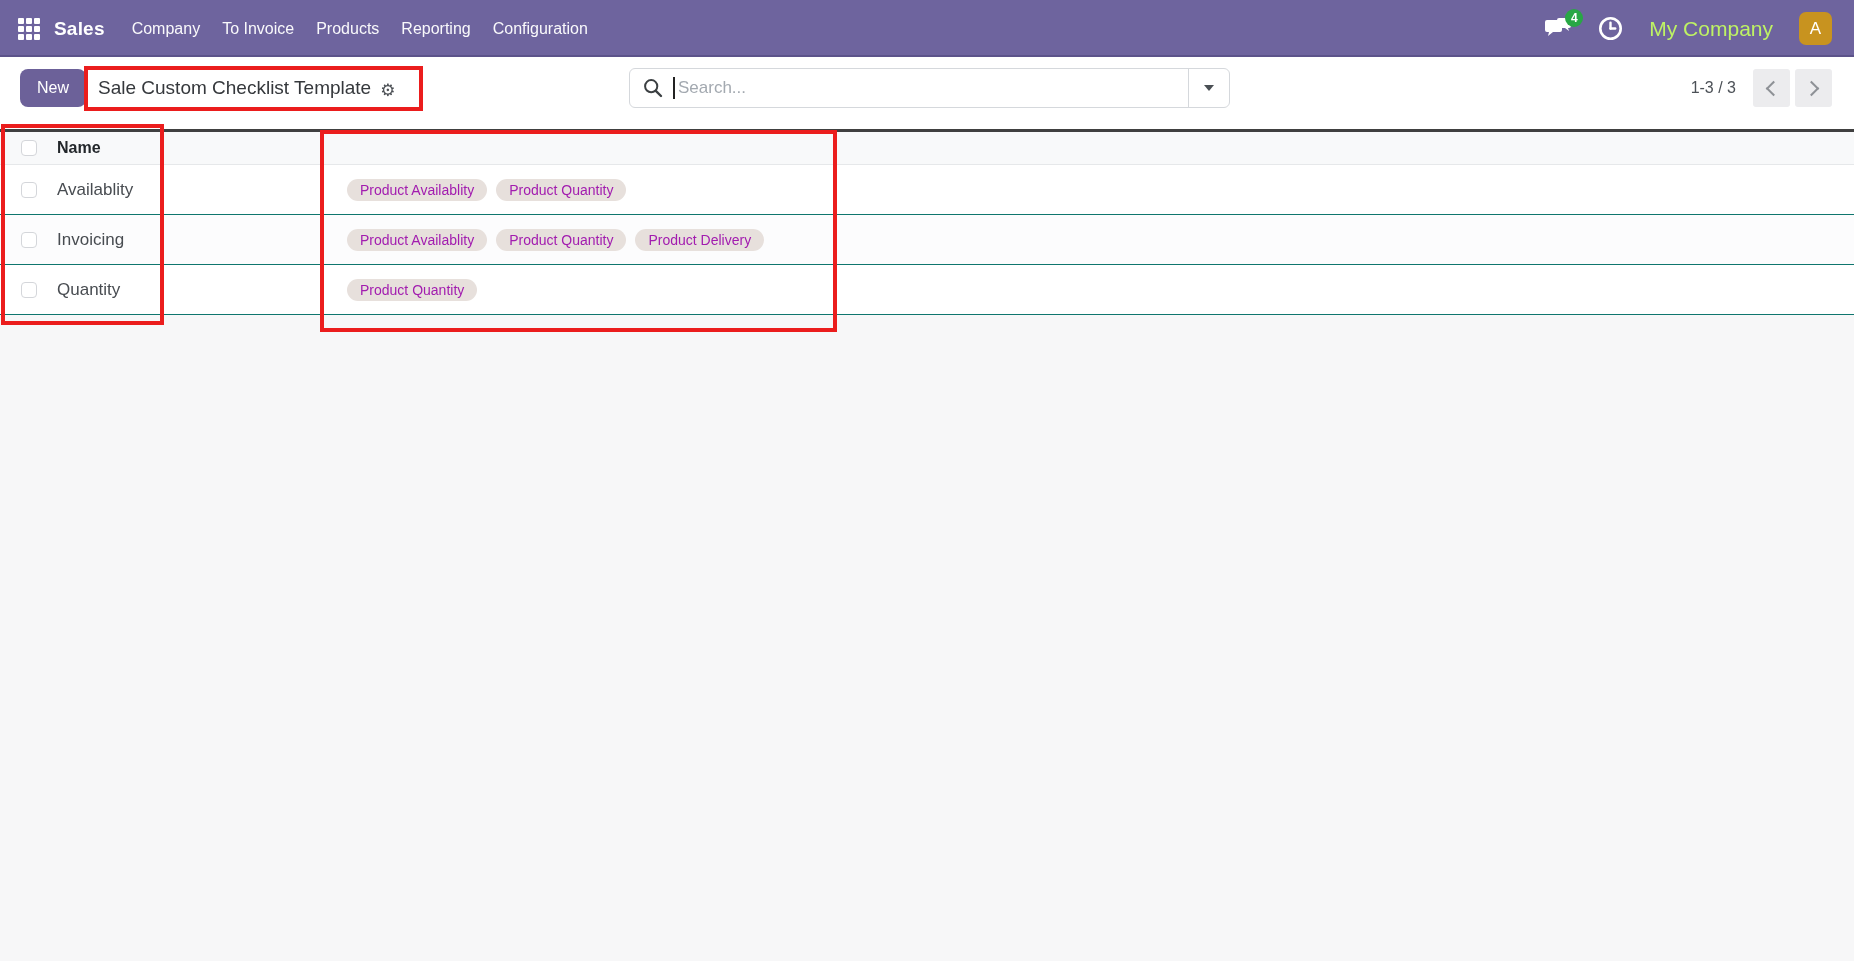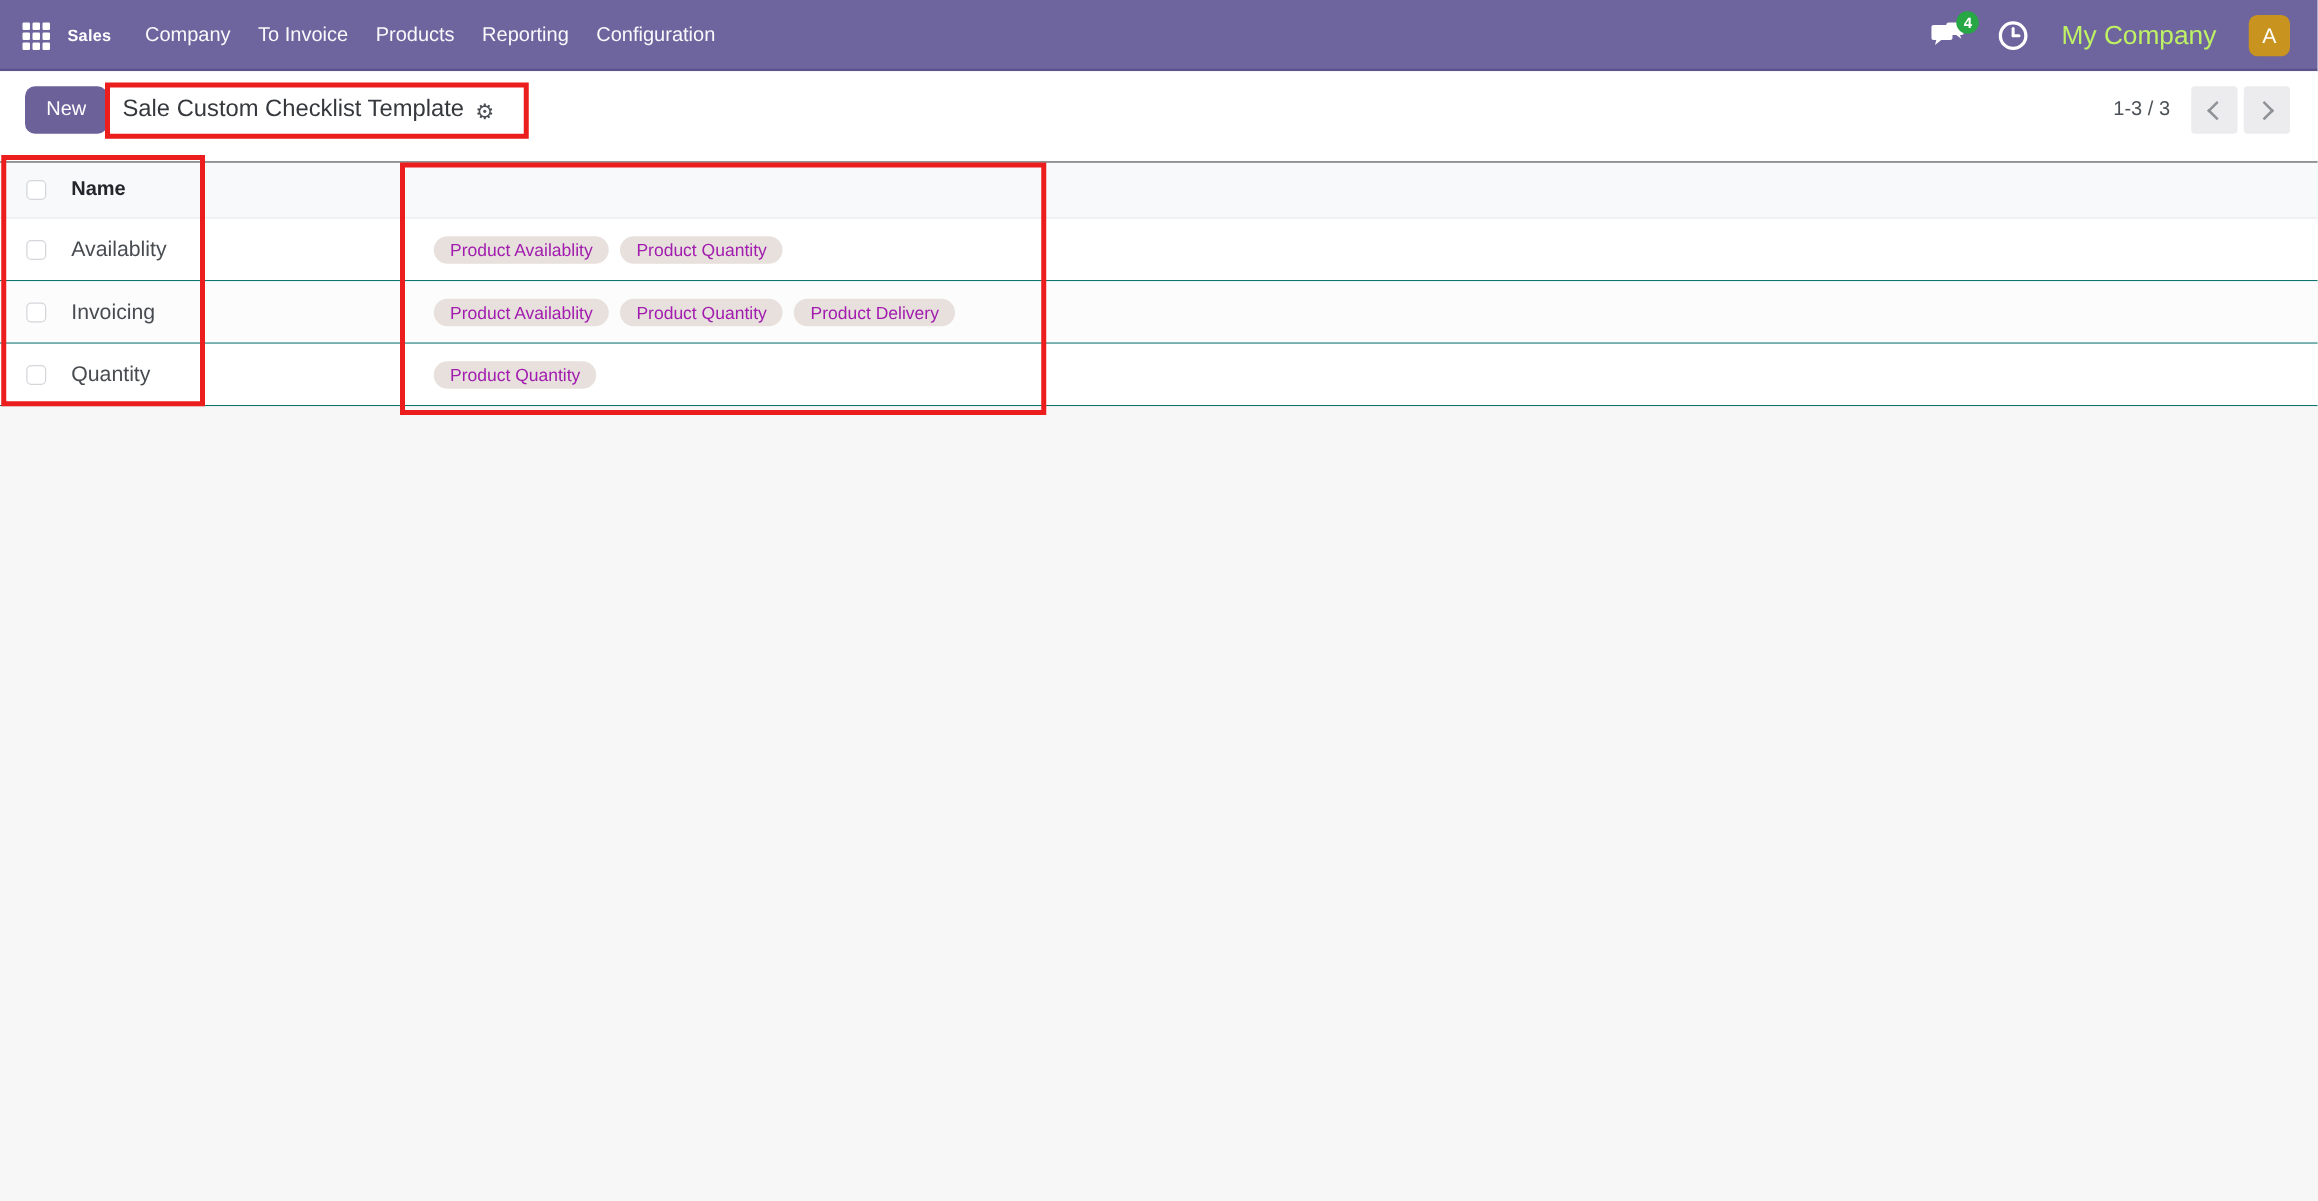--- a/index.html
+++ b/index.html
@@ -6,21 +6,21 @@
   html,body { width:1854px; height:961px; }
   body { font-family:"Liberation Sans", sans-serif; background:#f7f7f8; overflow:hidden; }
   .canvas { position:relative; width:1854px; height:961px; }
 
   
   .navbar { height:57px; background:#6e649e; display:flex; align-items:center;
             padding:0 22px 0 18px; color:#fff; box-shadow: inset 0 -2px 0 rgba(40,30,80,.25); }
   .apps-grid { width:22px; height:22px; display:grid; grid-template-columns:repeat(3,6px);
                grid-template-rows:repeat(3,6px); gap:2px; cursor:pointer; }
   .apps-grid i { background:#fff; border-radius:1px; }
-  .brand { font-size:13px; font-weight:700; margin:0 16px 0 14px; letter-spacing:.2px; cursor:pointer; }
+  .brand { font-size:19px; font-weight:700; margin:0 16px 0 14px; letter-spacing:.2px; cursor:pointer; }
   .menu { display:flex; align-items:center; height:100%; }
   .menu-item { font-size:16px; padding:0 11px; height:100%; display:flex; align-items:center;
                color:rgba(255,255,255,.96); cursor:pointer; }
   .nav-right { margin-left:auto; display:flex; align-items:center; gap:26px; }
   .msg-wrap { position:relative; cursor:pointer; display:flex; }
   .badge { position:absolute; top:-8px; right:-11px; min-width:18px; height:18px; border-radius:50%;
            background:#28a745; color:#fff; font-size:12px; display:flex; align-items:center;
            justify-content:center; font-weight:600; }
   .company { font-size:21px; color:#bef264; cursor:pointer; }
   .avatar { width:33px; height:33px; border-radius:7px; background:#c8931f; color:#fff;
@@ -49,21 +49,21 @@
 
   .pager { margin-left:auto; display:flex; align-items:center; gap:5px;text-align:right; }
   .pager-text { font-size:16px; color:#4c5157; margin-right:12px; }
   .pager-btn { width:37px; height:38px; background:#ececee; border:none; border-radius:3px;
                display:flex; align-items:center; justify-content:center; cursor:pointer; }
   .chev { width:11px; height:11px; border-left:2px solid #8e9196; border-bottom:2px solid #8e9196; }
   .chev.left  { transform:rotate(45deg);  margin-left:4px; }
   .chev.right { transform:rotate(225deg); margin-right:4px; }
 
   
-  .list-header { height:46px; background:#f8f9fa; border-top:1px solid #404040;
+  .list-header { height:36px; background:#f8f9fa; border-top:3px solid #404040;
                  border-bottom:1px solid #e6e8ea; display:flex; align-items:center;
                  font-size:16px; font-weight:700; color:#23272b; }
   .list-row { height:50px; background:#fff; border-bottom:1px solid #0f766e; display:flex;
               align-items:center; font-size:17px; color:#484c51; cursor:pointer;justify-content:flex-end; }
   .list-row:nth-child(even) { background:#fcfcfd; }
   .cell-check { width:57px; padding-left:21px; display:flex; align-items:center; }
   .checkbox { width:16px; height:16px; border:1px solid #d4d6da; border-radius:4px;
               background:#fff; cursor:pointer; }
   .cell-name { width:290px; }
   .cell-tags { flex:1; display:flex; align-items:center; gap:9px; }
@@ -121,20 +121,33 @@
     </div>
   </div>
 
   <div class="control-panel">
     <button class="btn-new">New</button>
     <div class="breadcrumb">
       <span class="breadcrumb-title">Sale Custom Checklist Template</span>
       <span class="gear">⚙</span>
     </div>
 
+    <div class="searchbox">
+      <span class="sicon">
+        <svg width="20" height="20" viewBox="0 0 20 20">
+          <circle cx="8.2" cy="8.2" r="6.1" fill="none" stroke="#3c4043" stroke-width="2"></circle>
+          <line x1="12.8" y1="12.8" x2="18" y2="18" stroke="#3c4043" stroke-width="2.4" stroke-linecap="round"></line>
+        </svg>
+      </span>
+      <span class="caret-line"></span>
+      <input type="text" placeholder="Search..." style="">
+      <div class="search-toggle">
+        <span class="tri-down"></span>
+      </div>
+    </div>
 
     <div class="pager">
       <span class="pager-text">1-3 / 3</span>
       <button class="pager-btn">
         <span class="chev left"></span>
       </button>
       <button class="pager-btn">
         <span class="chev right"></span>
       </button>
     </div>

